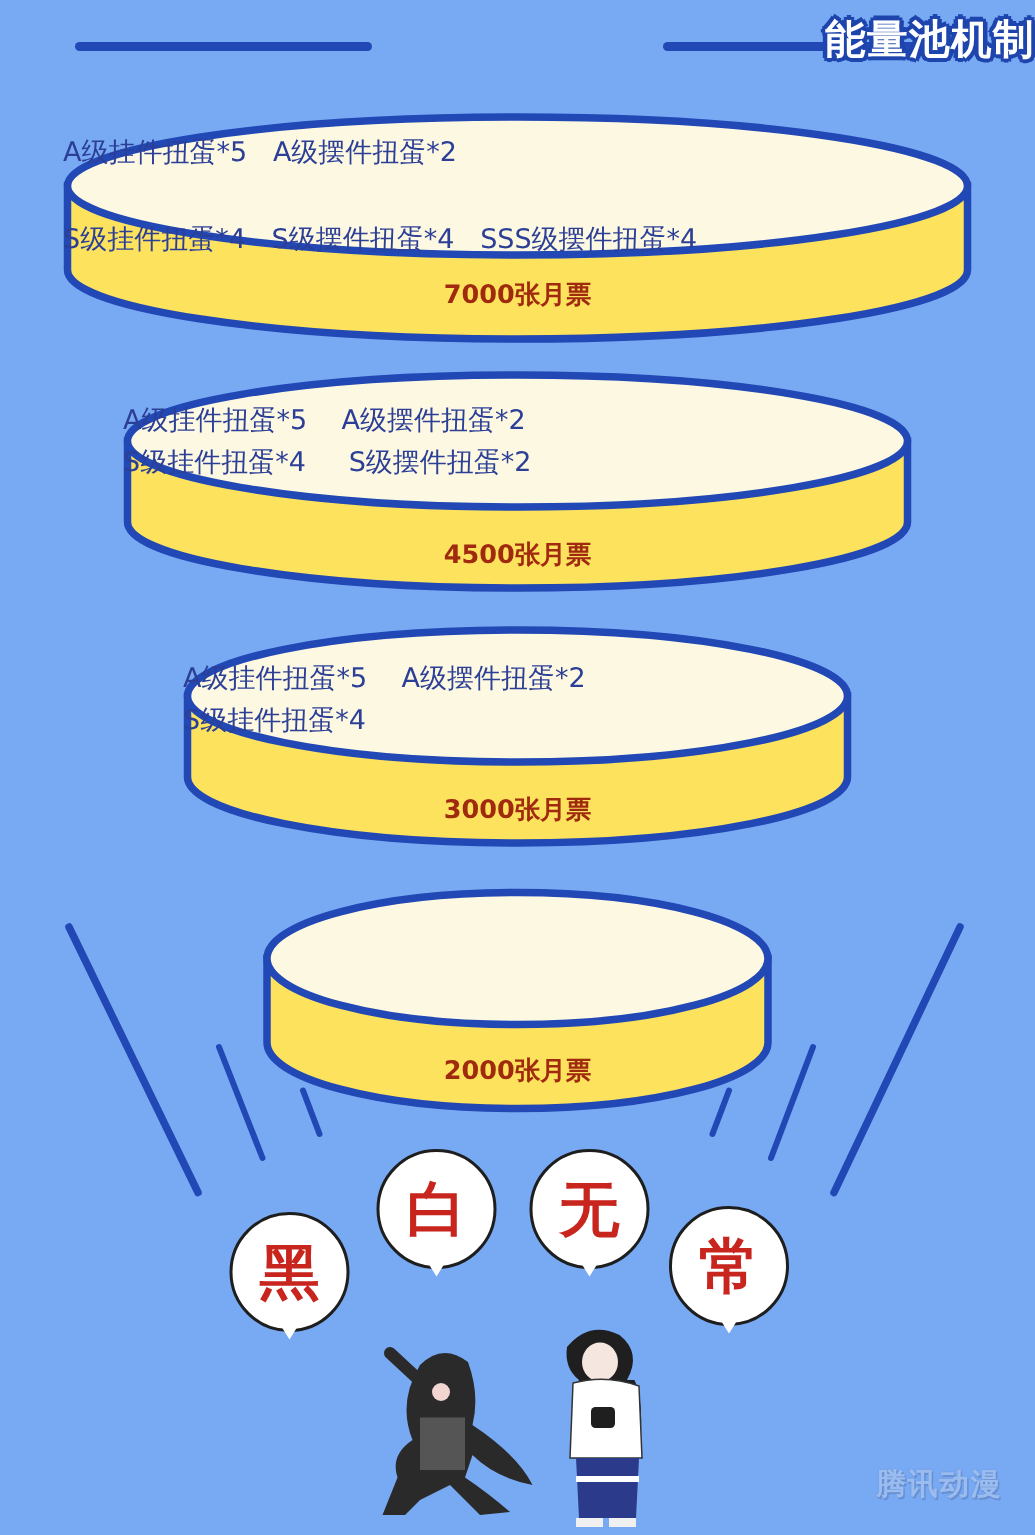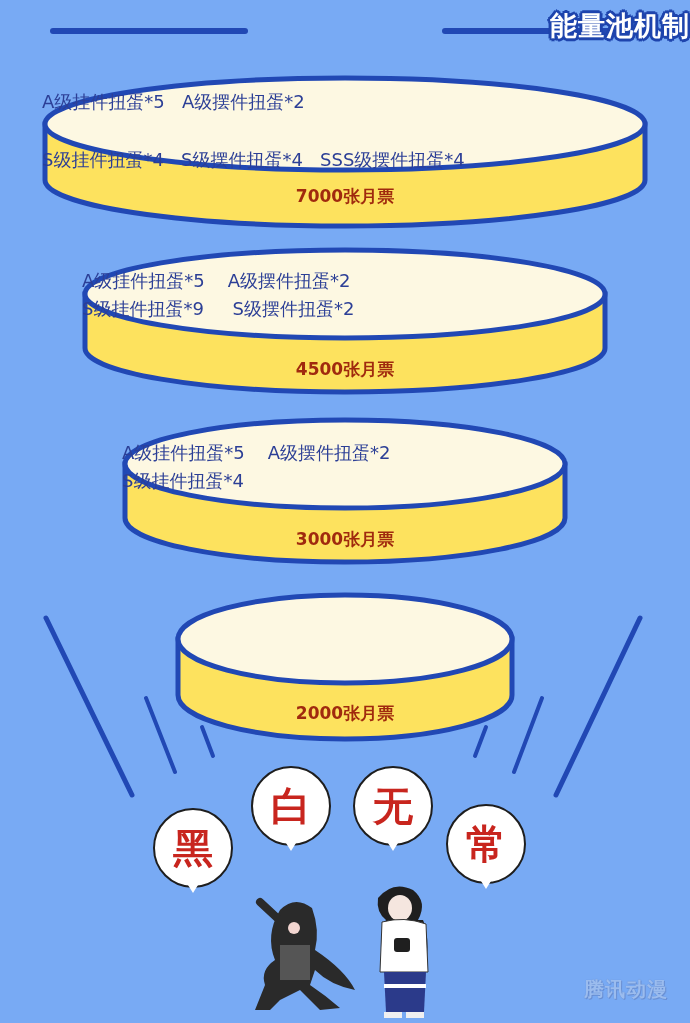--- a/index.html
+++ b/index.html
@@ -76,21 +76,21 @@
   <div class="rewards" style="top:34px;margin-top:41px;">S级挂件扭蛋*4   S级摆件扭蛋*4   SSS级摆件扭蛋*4</div>
   <div class="cost" style="top:113px;">7000张月票</div>
 </div>
 
 <div class="tier" style="left:82px; top:246px; width:526px; height:150px;">
   <svg width="526" height="150">
     <path d="M3,48 L3,102 A260,44 0 0 0 523,102 L523,48 Z" fill="#fde25e" stroke="#2148b4" stroke-width="5"></path>
     <ellipse cx="263" cy="48" rx="260" ry="44" fill="#fdf8e2" stroke="#2148b4" stroke-width="5"></ellipse>
   </svg>
   <div class="rewards" style="top:22px;">A级挂件扭蛋*5    A级摆件扭蛋*2</div>
-  <div class="rewards" style="top:50px;">S级挂件扭蛋*9     S级摆件扭蛋*2</div>
+  <div class="rewards" style="top:50px;">S级挂件扭蛋*4     S级摆件扭蛋*2</div>
   <div class="cost" style="top:112px;">4500张月票</div>
 </div>
 
 <div class="tier" style="left:122px; top:416px; width:446px; height:150px;">
   <svg width="446" height="150">
     <path d="M3,48 L3,102 A220,44 0 0 0 443,102 L443,48 Z" fill="#fde25e" stroke="#2148b4" stroke-width="5"></path>
     <ellipse cx="223" cy="48" rx="220" ry="44" fill="#fdf8e2" stroke="#2148b4" stroke-width="5"></ellipse>
   </svg>
   <div class="rewards" style="top:24px;">A级挂件扭蛋*5    A级摆件扭蛋*2</div>
   <div class="rewards" style="top:52px;">S级挂件扭蛋*4</div>

